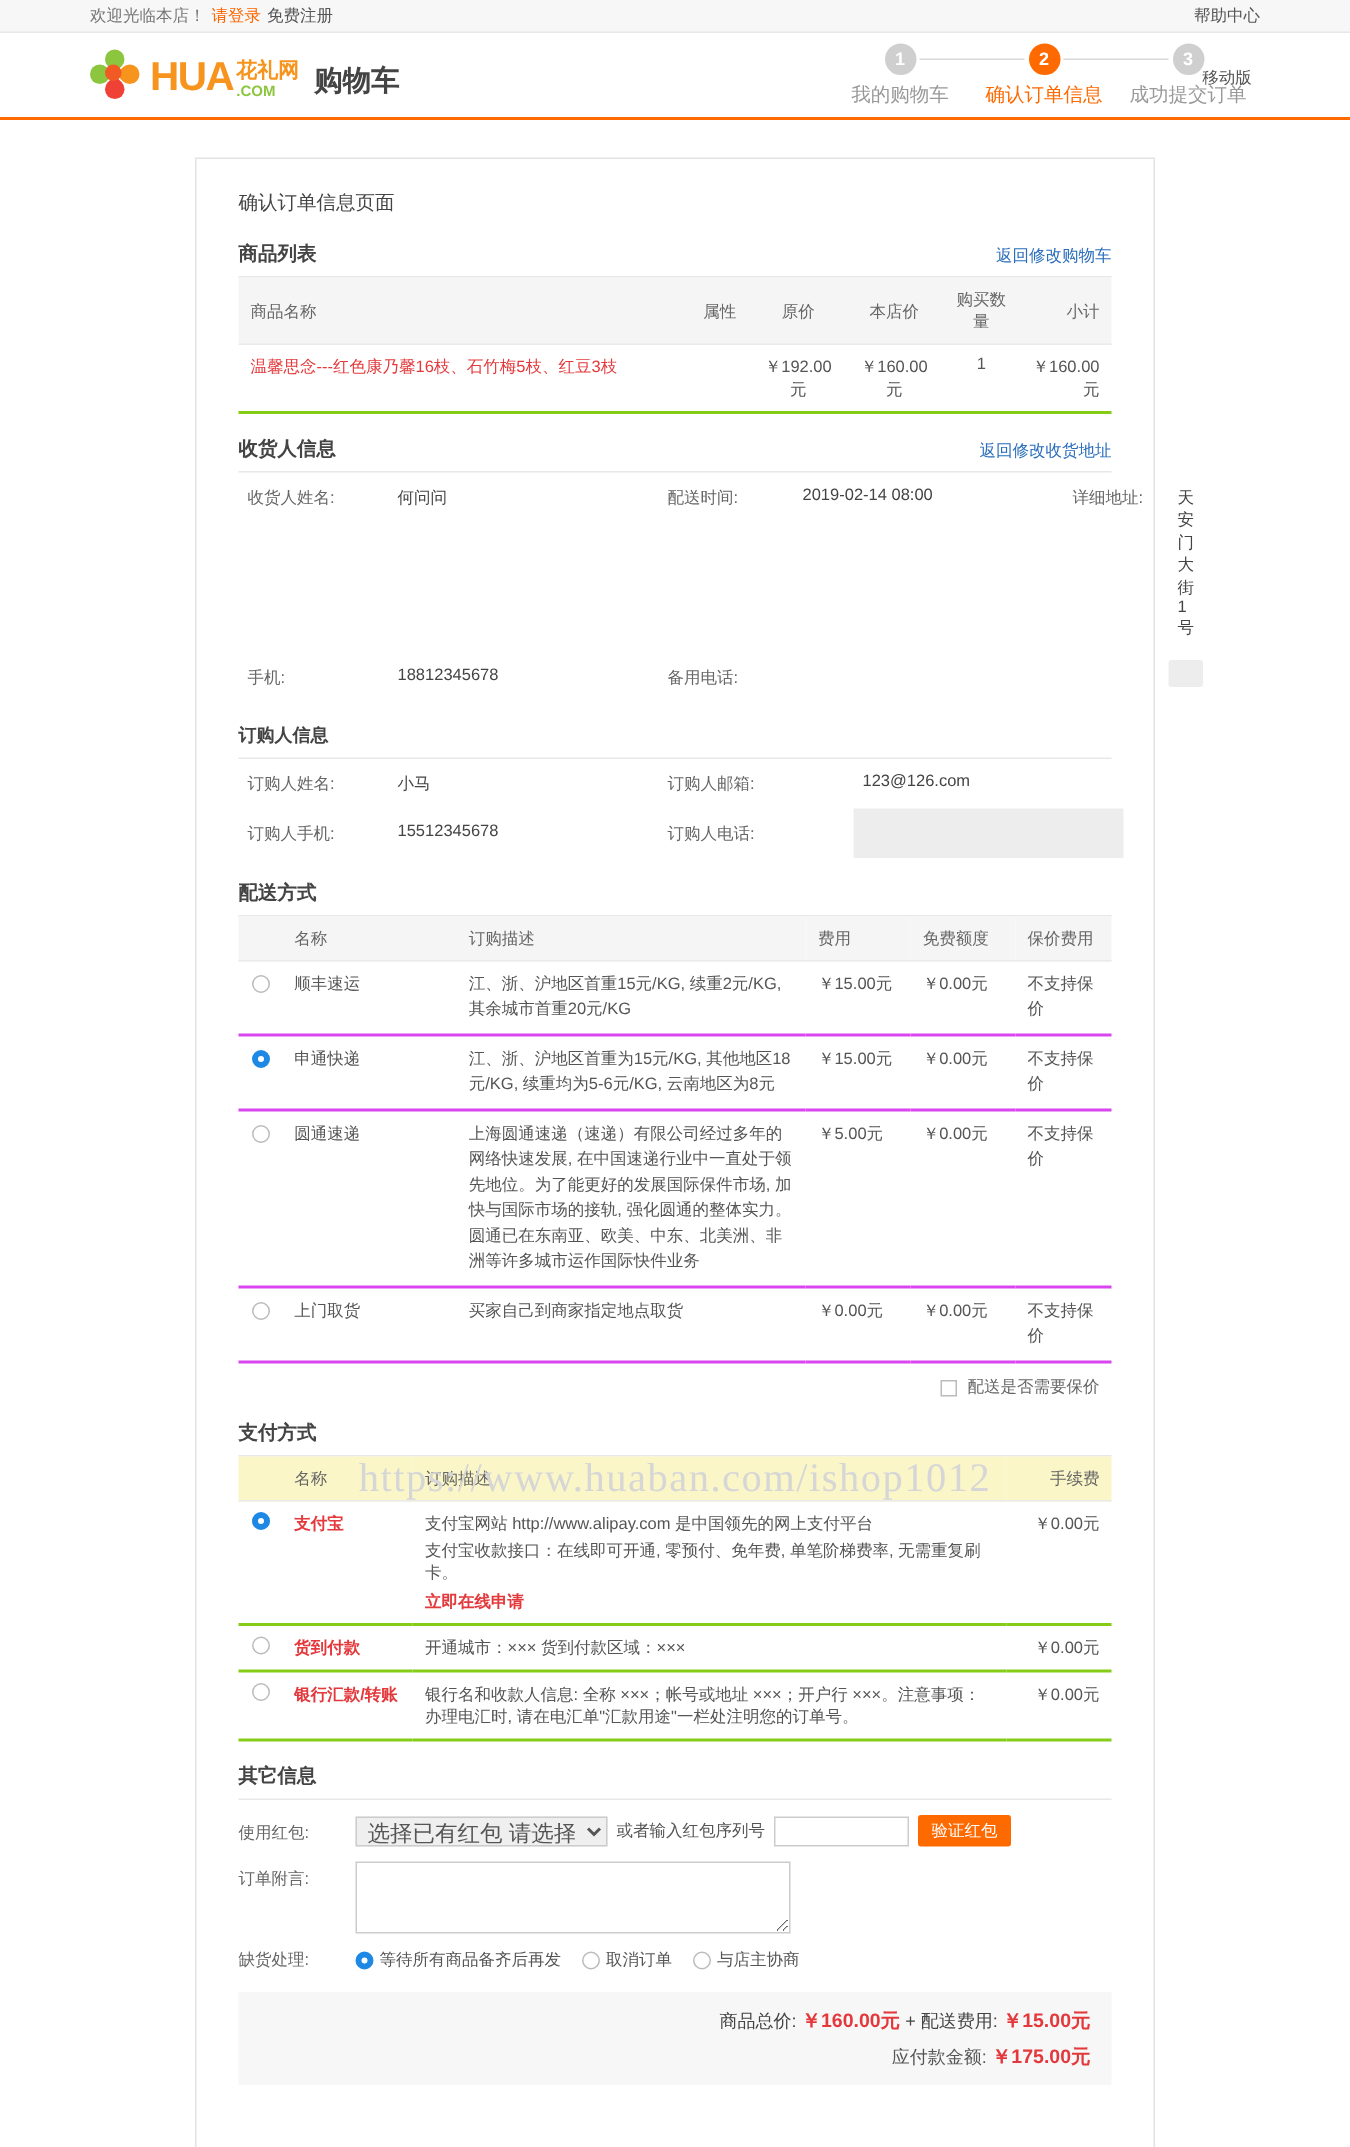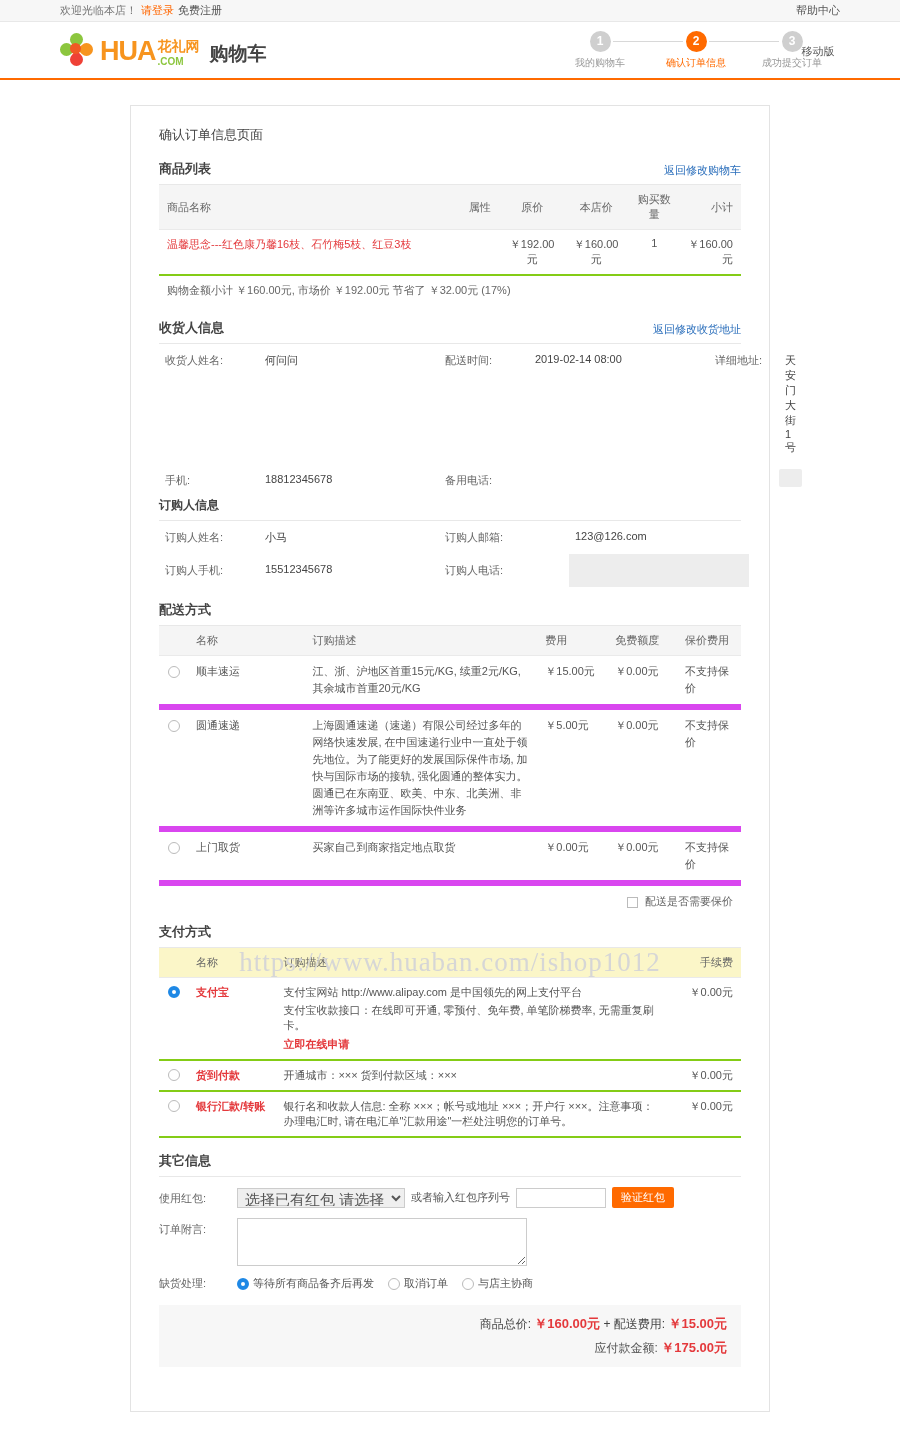--- a/index.html
+++ b/index.html
@@ -54,21 +54,21 @@
   .logo-title { font-size:19px; color:#444; margin-left:4px; font-weight:bold; }
 
   .steps { margin-left:auto; display:flex; align-items:flex-start; gap:0; }
   .step { width:96px; text-align:center; position:relative; }
   .step .circle {
     width:21px; height:21px; border-radius:50%;
     background:#cfcfcf; color:#fff; font-size:12px;
     line-height:21px; margin:0 auto 4px; font-weight:bold;
   }
   .step.active .circle { background:#ff6a00; }
-  .step .lbl { font-size:10px; color:#999; }
+  .step .lbl { font-size:13px; color:#999; }
   .step.active .lbl { color:#ff6a00; }
   .step .bar { position:absolute; top:10px; height:1px; background:#d8d8d8; width:70px; }
   .step .bar.l { left:-35px; }
 
   
   .page {
     border:1px solid #e3e3e3;
     margin:25px 130px 0 130px;
     padding:18px 20px 30px;
     background:#fff;
@@ -100,24 +100,24 @@
   
   .info-grid {
     display:grid; grid-template-columns: 100px 180px 90px 180px 70px 1fr;
     font-size:11px; row-gap:0;
   }
   .info-grid .lab { padding:9px 6px; color:#666; }
   .info-grid .val { padding:9px 6px; color:#444; }
   .info-grid .box { background:#ededed; height:18px; margin:5px 0; border-radius:2px; }
   .grey-fill { background:#ededed; }
 
-  .sub-title { font-size:12px; color:#444; font-weight:bold; margin:0 0 0; padding-bottom:6px; border-bottom:1px solid #e8e8e8;}
-
-  
-  .ship-table td { border-bottom:6px solid #d946ef; line-height:17px; }
+  .sub-title { font-size:12px; color:#444; font-weight:bold; margin:14px 0 0; padding-bottom:6px; border-bottom:1px solid #e8e8e8;}
+
+  
+  .ship-table td { border-bottom:2px solid #d946ef; line-height:17px; }
   .ship-table td.desc { width:300px; }
   .radio {
     width:12px; height:12px; border-radius:50%; border:1px solid #bbb;
     background:#fff; display:inline-block; vertical-align:middle;
   }
   .radio.on { border:4px solid #1e88e5; background:#fff; width:12px; height:12px; }
   .checkbox { width:11px;height:11px;border:1px solid #bbb;background:#fff;display:inline-block;vertical-align:middle;}
   .insure-line { text-align:right; font-size:11px; color:#666; padding:8px 8px 0; }
 
   
@@ -227,21 +227,20 @@
         <tr>
           <td class="goods-name">温馨思念---红色康乃馨16枝、石竹梅5枝、红豆3枝</td>
           <td class="tc"></td>
           <td class="tc">￥192.00元</td>
           <td class="tc">￥160.00元</td>
           <td class="tc">1</td>
           <td class="tr">￥160.00元</td>
         </tr>
       </tbody>
     </table>
-    <div class="summary-row">购物金额小计 ￥160.00元, 市场价 ￥192.00元 节省了 ￥32.00元 (17%)</div>
   </div>
 
   <div class="section">
     <div class="sec-head">
       <h3>收货人信息</h3>
       <a class="right-link" href="#">返回修改收货地址</a>
     </div>
     <div class="info-grid">
       <div class="lab">收货人姓名:</div>
       <div class="val">何问问</div>
@@ -287,20 +286,28 @@
           <th style="width:12%">费用</th>
           <th style="width:12%">免费额度</th>
           <th style="width:11%">保价费用</th>
         </tr>
       </thead>
       <tbody>
         <tr>
           <td class="tc"><span class="radio"></span></td>
           <td>顺丰速运</td>
           <td class="desc">江、浙、沪地区首重15元/KG, 续重2元/KG, 其余城市首重20元/KG</td>
+          <td>￥15.00元</td>
+          <td>￥0.00元</td>
+          <td>不支持保价</td>
+        </tr>
+        <tr>
+          <td class="tc"><span class="radio on"></span></td>
+          <td>申通快递</td>
+          <td class="desc">江、浙、沪地区首重为15元/KG, 其他地区18元/KG, 续重均为5-6元/KG, 云南地区为8元</td>
           <td>￥15.00元</td>
           <td>￥0.00元</td>
           <td>不支持保价</td>
         </tr>
         <tr>
           <td class="tc"><span class="radio"></span></td>
           <td>圆通速递</td>
           <td class="desc">上海圆通速递（速递）有限公司经过多年的网络快速发展, 在中国速递行业中一直处于领先地位。为了能更好的发展国际保件市场, 加快与国际市场的接轨, 强化圆通的整体实力。圆通已在东南亚、欧美、中东、北美洲、非洲等许多城市运作国际快件业务</td>
           <td>￥5.00元</td>
           <td>￥0.00元</td>

